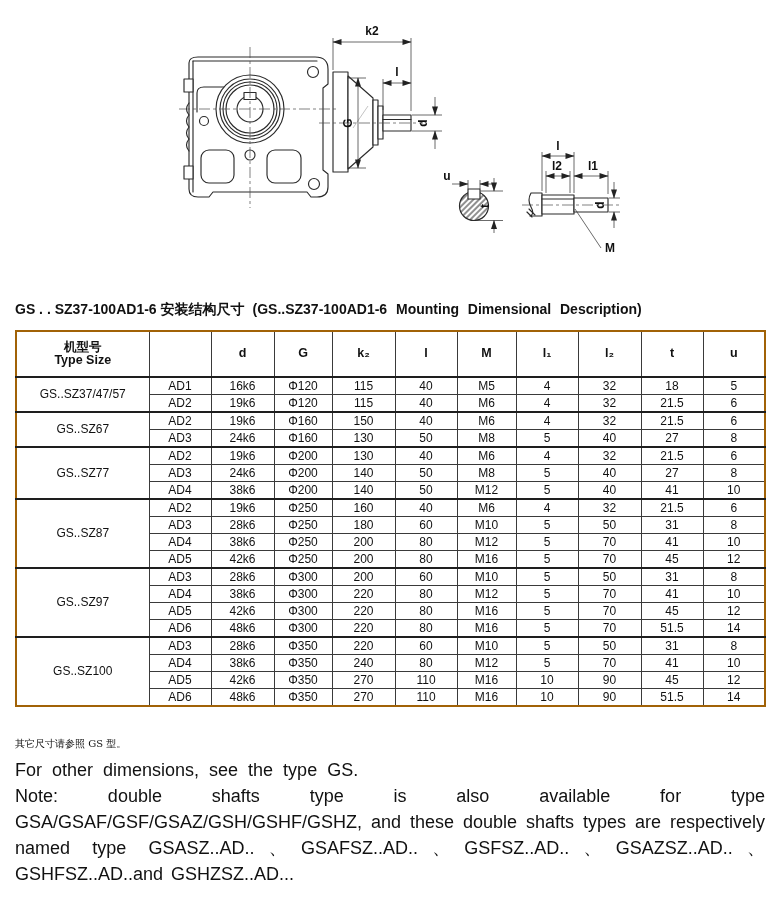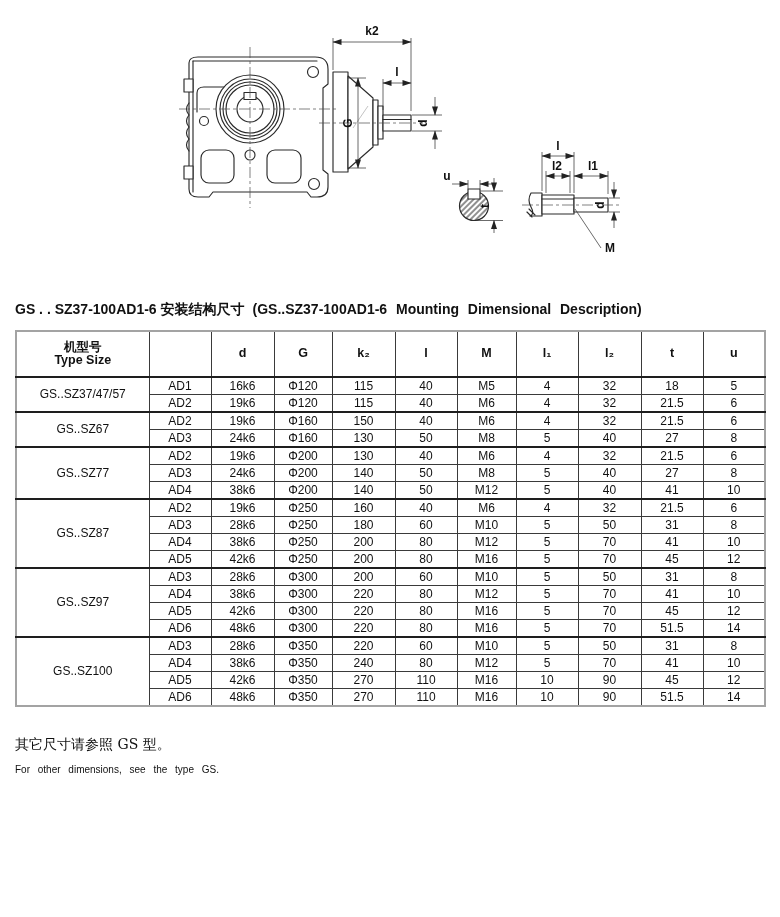--- a/index.html
+++ b/index.html
@@ -15,32 +15,32 @@
   svg .ext { fill:none; stroke:#3a3a3a; stroke-width:0.75; }
   svg .cl  { fill:none; stroke:#4a4a4a; stroke-width:0.7; stroke-dasharray:11 3 3 3; }
   svg text { fill:#101010; stroke:none; font:bold 12px "Liberation Sans","DejaVu Sans",sans-serif; }
 
   
   .title { margin:13px 0 0 15px; font-size:14px; font-weight:bold; white-space:nowrap; }
   .title .en { margin-left:8px; word-spacing:5px; }
 
   
   table.spec { border-collapse:collapse; table-layout:fixed; width:750px;
-               margin:11px 0 0 15px; border:2px solid #a3a3a3; }
+               margin:11px 0 0 15px; border:2px solid #a16207; }
   table.spec th, table.spec td { border:1px solid #3a3a3a; text-align:center; vertical-align:middle;
                padding:0; font-size:12px; height:16px; line-height:1.05; overflow:hidden; }
   table.spec thead th { height:44px; font-weight:bold; font-size:12.5px; border-bottom:2px solid #1e1e1e; }
   table.spec tr.gs td { border-top:2px solid #1e1e1e; }
   table.spec td.glabel { font-size:12px; }
 
   
   .notes { margin:14px 15px 0 15px; line-height:26px; }
   .notes p { margin:0; }
-  .notes .cn { font-family:"DejaVu Serif","Liberation Serif",serif; font-size:14px;margin-top:24px; }
-  .notes .en { font-size:10px; word-spacing:5px; }
+  .notes .cn { font-family:"DejaVu Serif","Liberation Serif",serif; font-size:10px;margin-top:24px; }
+  .notes .en { font-size:18px; word-spacing:5px; }
   .notes .just { text-align:justify; word-spacing:3px; }
 </style>
 </head>
 <body>
 
 <div class="page">
 
   <div class="drawing">
     <svg viewBox="0 0 780 288" width="780" height="288">
       <defs>
@@ -435,15 +435,16 @@
           <td>90</td>
           <td>51.5</td>
           <td>14</td>
         </tr>
       </tbody>
   </table>
 
   <div class="notes">
     <p class="cn">其它尺寸请参照 GS 型。</p>
     <p class="en">For other dimensions, see the type GS.</p>
+    <p class="en just">Note:  double shafts type is also available for type GSA/GSAF/GSF/GSAZ/GSH/GSHF/GSHZ,  and these double shafts types are respectively named type GSASZ..AD..、GSAFSZ..AD..、GSFSZ..AD..、GSAZSZ..AD..、GSHFSZ..AD..and GSHZSZ..AD...</p>
   </div>
 
 </div>
 
 </body></html>

